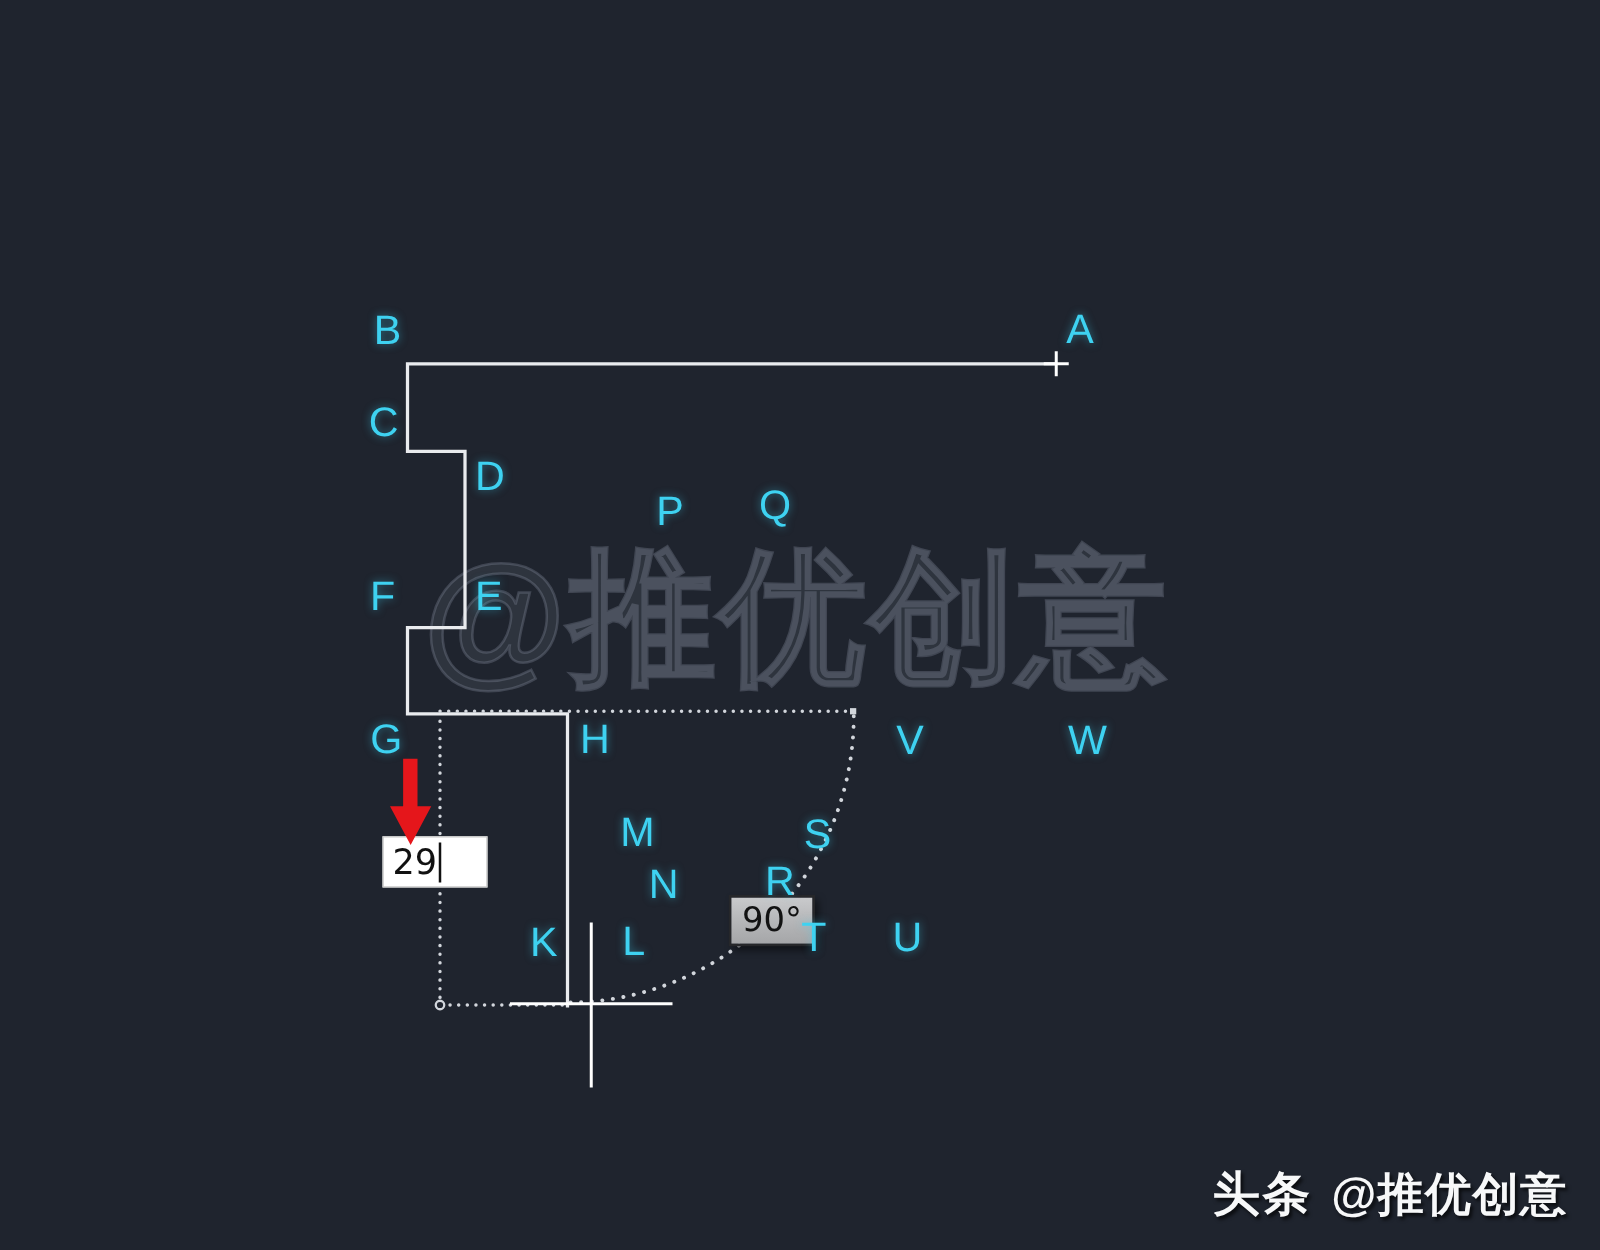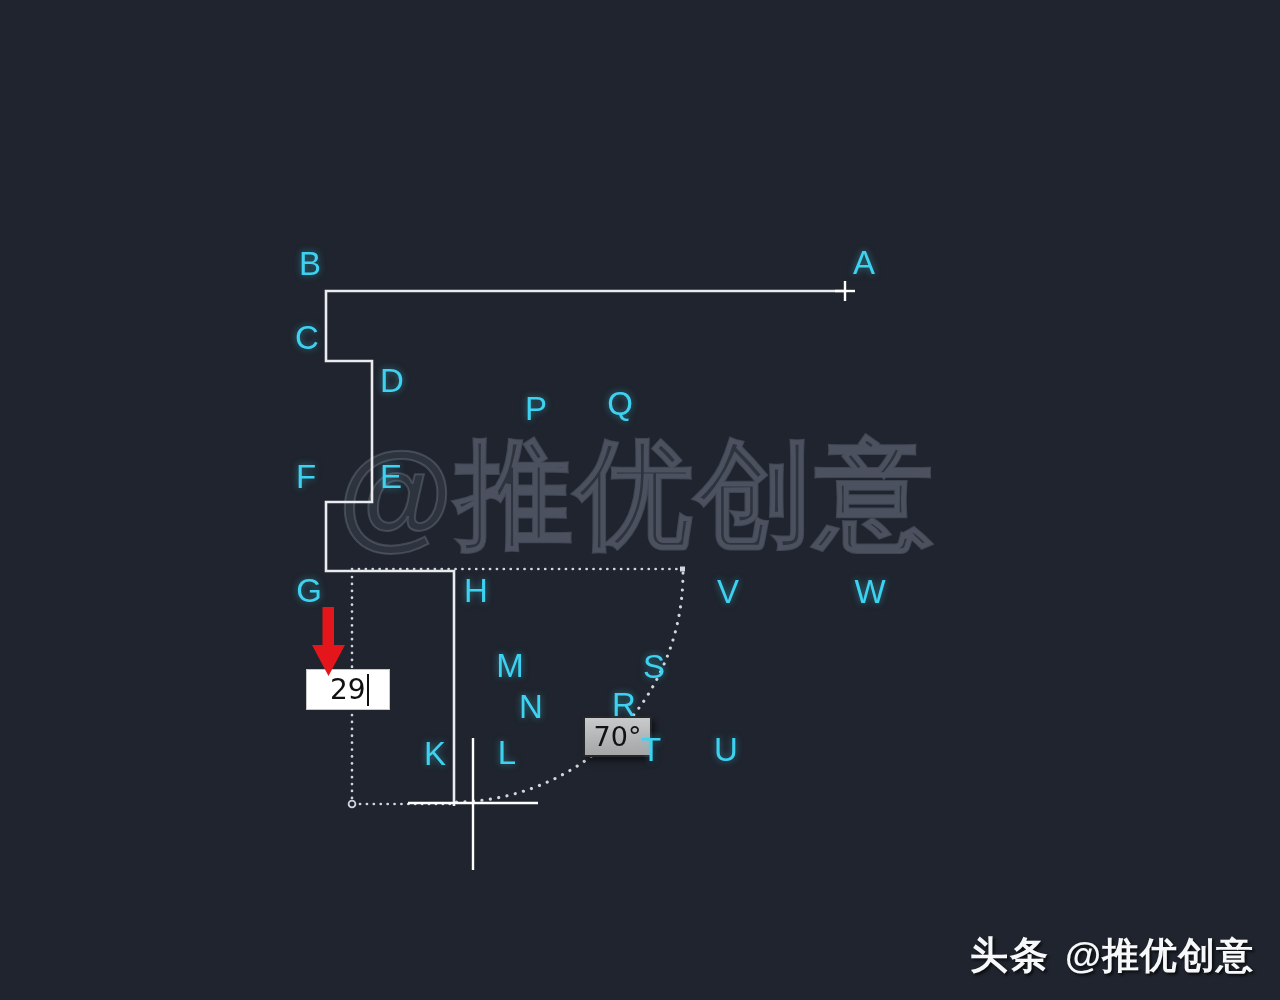--- a/index.html
+++ b/index.html
@@ -37,21 +37,21 @@
     user-select:none;
   }
   
   .dyn-input {
     position:absolute; left:306px; top:669px; width:84px; height:41px;
     background: var(--input-bg, #ffffff);
     border:1px solid #c8c8c8; box-sizing:border-box;
     display:flex; align-items:center; padding-left:7px;
     z-index:4;
   }
-  .dyn-input .val { font-size:28px; color: var(--input-text, #111); font-family:"DejaVu Sans", sans-serif;margin-left:16px; }
+  .dyn-input .val { font-size:28px; color: var(--input-text, #111); font-family:"DejaVu Sans", sans-serif; }
   .dyn-input .caret { display:inline-block; width:2.5px; height:32px; background:#111; margin-left:1px; }
   
   .angle-badge {
     position:absolute; left:583px; top:716px; width:69px; height:41px;
     background: linear-gradient(180deg,#c9cacc 0%, #b4b5b7 55%, #a5a6a8 100%);
     border:2px solid var(--badge-border, #26272a); box-sizing:border-box;
     box-shadow: 3px 4px 6px rgba(0,0,0,0.5);
     display:flex; align-items:center; justify-content:center;
     z-index:4;
   }
@@ -126,21 +126,21 @@
       <span class="pt" style="left: 728px; top: 592px;">V</span>
       <span class="pt" style="left: 870px; top: 592px;">W</span>
     </div>
 
   <div class="dyn-input">
     <span class="val">29</span>
     <span class="caret"></span>
   </div>
 
   <div class="angle-badge">
-    <span class="val">70°</span>
+    <span class="val">90°</span>
   </div>
 
   <svg class="arrow-layer" width="1280" height="1000" viewBox="0 0 1280 1000">
     <polygon class="red-arrow" points="322.5,607 334,607 334,645 345,645 328.5,676 312,645 322.5,645"></polygon>
   </svg>
 
   <div class="credit">
     <span class="brand">头条</span>
     <span class="handle">@推优创意</span>
   </div>

